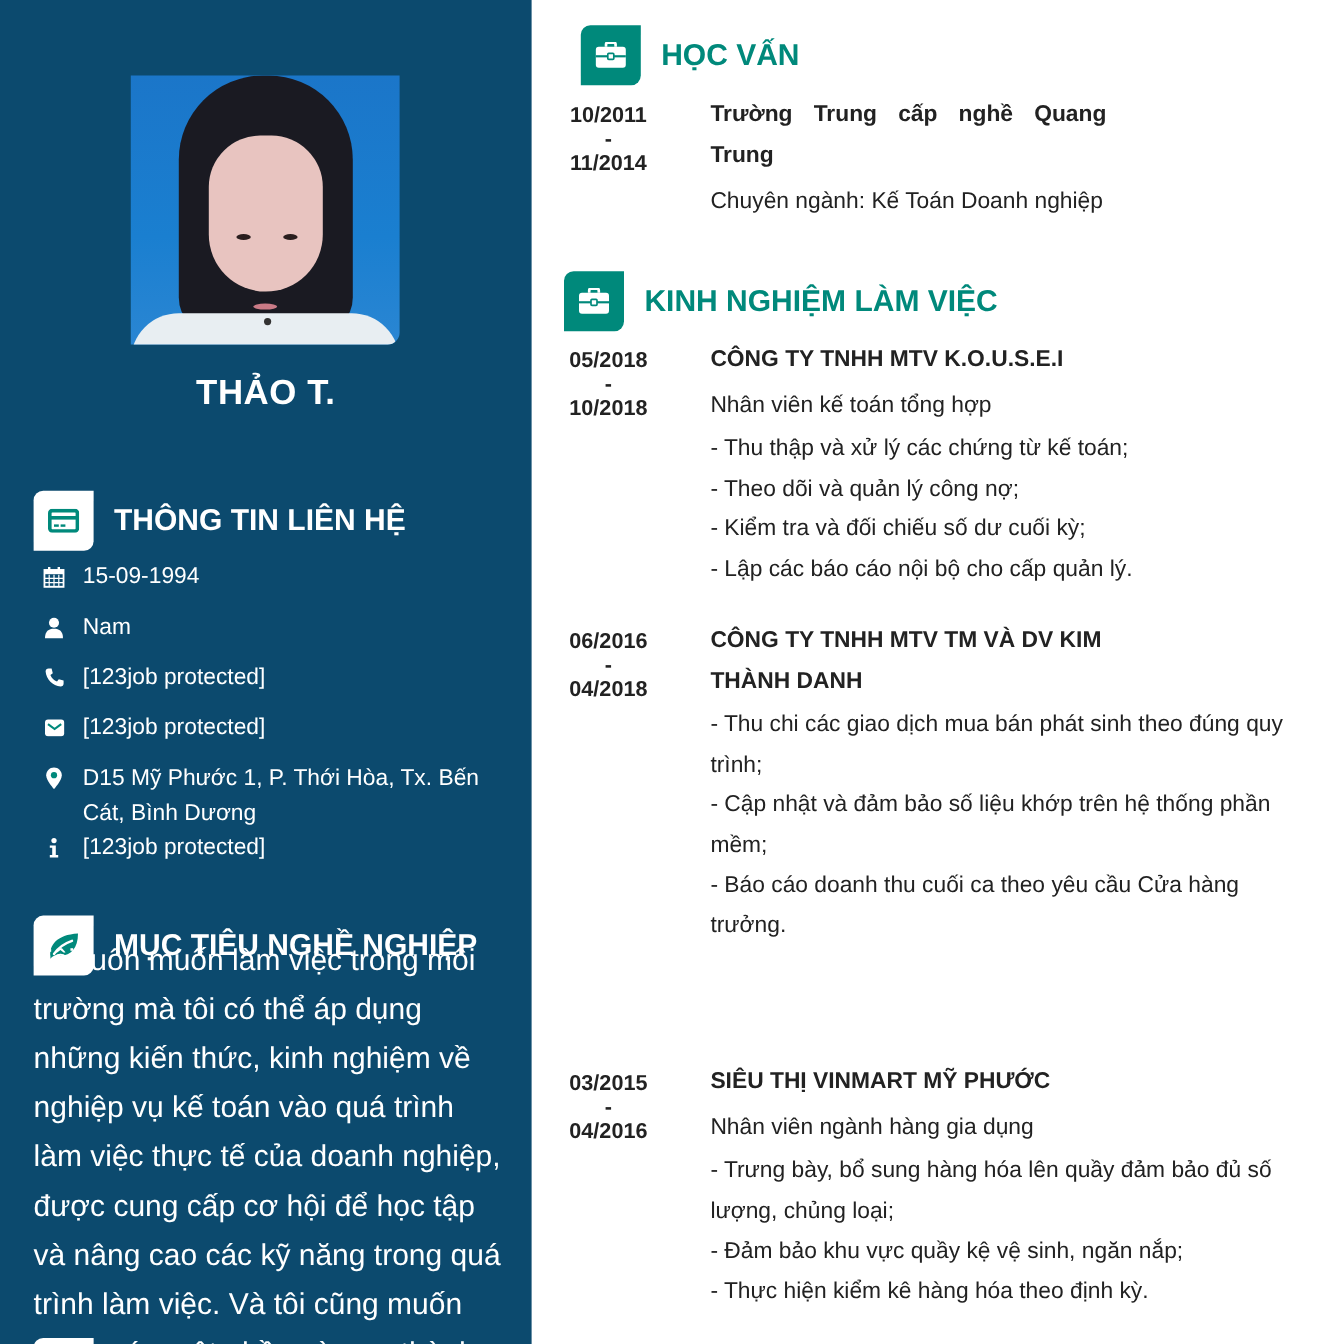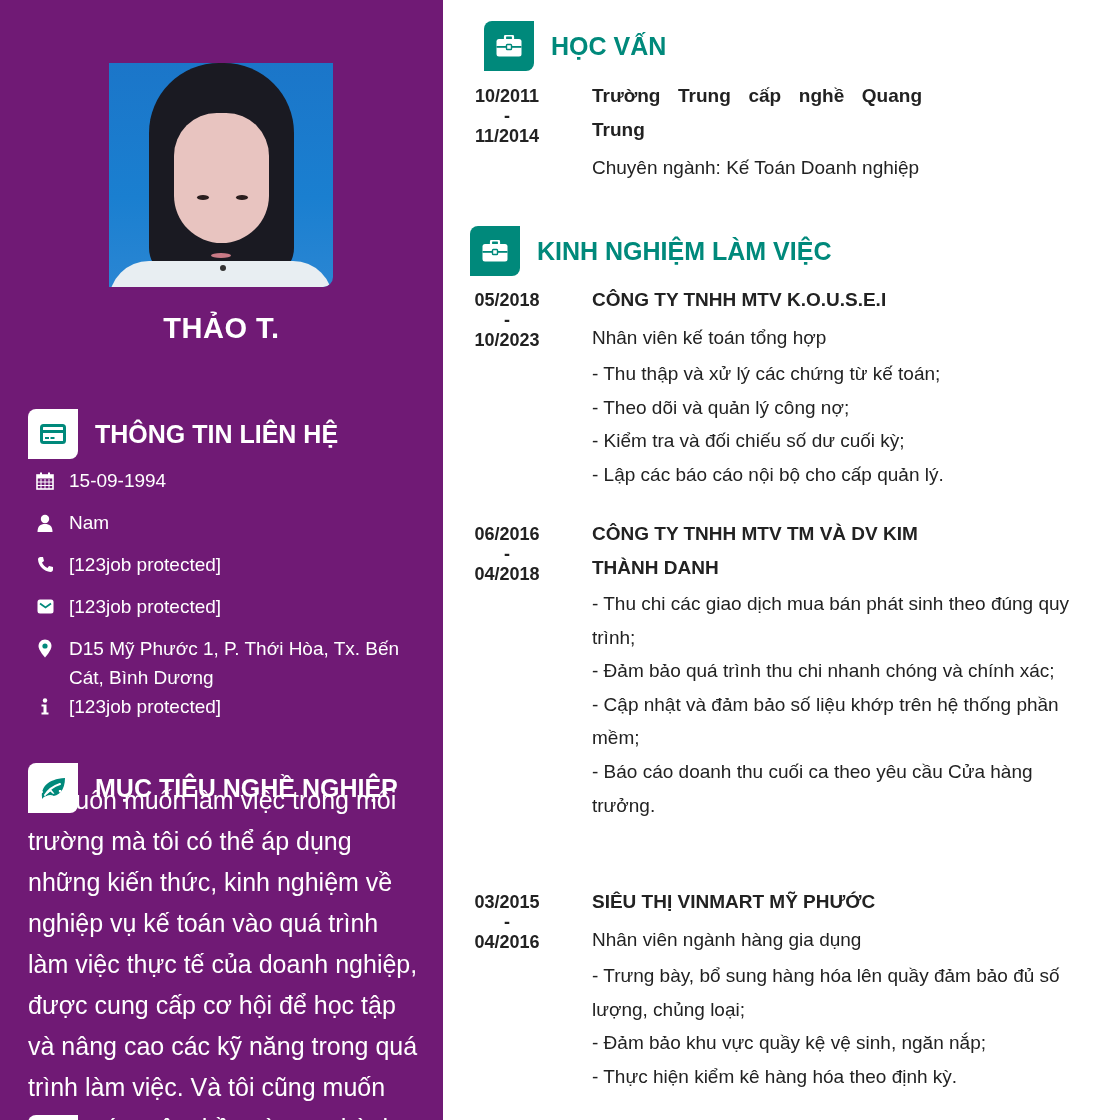--- a/index.html
+++ b/index.html
@@ -1,21 +1,21 @@
 <!DOCTYPE html>
 <html><head>
   <meta charset="utf-8">
   <style>
     * { box-sizing: border-box; margin: 0; padding: 0; }
     html, body { width: 1106px; height: 1120px; overflow: hidden; background: #ffffff; }
     body { font-family: "Liberation Sans", sans-serif; position: relative; }
 
     .sidebar {
       position: absolute; left: 0; top: 0; width: 443px; height: 1120px;
-      background: #701a75; color: #ffffff;
+      background: #0c4a6e; color: #ffffff;
     }
     .photo {
       position: absolute; left: 109px; top: 63px; width: 224px; height: 224px;
       border-radius: 0 0 10px 0; overflow: hidden;
       background: linear-gradient(180deg, #1b76c9 0%, #1a7fd0 60%, #2a86d3 100%);
     }
     .photo .hair {
       position: absolute; left: 40px; top: 0; width: 145px; height: 215px;
       background: #1a1a22; border-radius: 70px 70px 30px 30px;
     }
@@ -217,21 +217,21 @@
         <rect x="10.5" y="9.5" width="5" height="5" rx="0.8" fill="#fff" stroke="#00897b" stroke-width="1.4"></rect>
       </svg>
     </div>
     <div class="title">KINH NGHIỆM LÀM VIỆC</div>
   </div>
 
   <div class="entry" style="top:290px;">
     <div class="dates">
       <span>05/2018</span>
       <span class="sep">-</span>
-      <span>10/2023</span>
+      <span>10/2018</span>
     </div>
     <div class="body">
       <div class="etitle">CÔNG TY TNHH MTV K.O.U.S.E.I</div>
       <div class="role">Nhân viên kế toán tổng hợp</div>
       <div class="desc">
         <div>- Thu thập và xử lý các chứng từ kế toán;</div>
         <div>- Theo dõi và quản lý công nợ;</div>
         <div>- Kiểm tra và đối chiếu số dư cuối kỳ;</div>
         <div>- Lập các báo cáo nội bộ cho cấp quản lý.</div>
       </div>
@@ -241,21 +241,20 @@
   <div class="entry" style="top:524px;">
     <div class="dates">
       <span>06/2016</span>
       <span class="sep">-</span>
       <span>04/2018</span>
     </div>
     <div class="body" style="width:500px;">
       <div class="etitle" style="width:345px;">CÔNG TY TNHH MTV TM VÀ DV KIM THÀNH DANH</div>
       <div class="desc">
         <div>- Thu chi các giao dịch mua bán phát sinh theo đúng quy trình;</div>
-        <div>- Đảm bảo quá trình thu chi nhanh chóng và chính xác;</div>
         <div>- Cập nhật và đảm bảo số liệu khớp trên hệ thống phần mềm;</div>
         <div>- Báo cáo doanh thu cuối ca theo yêu cầu Cửa hàng trưởng.</div>
       </div>
     </div>
   </div>
 
   <div class="entry" style="top:892px;">
     <div class="dates">
       <span>03/2015</span>
       <span class="sep">-</span>

